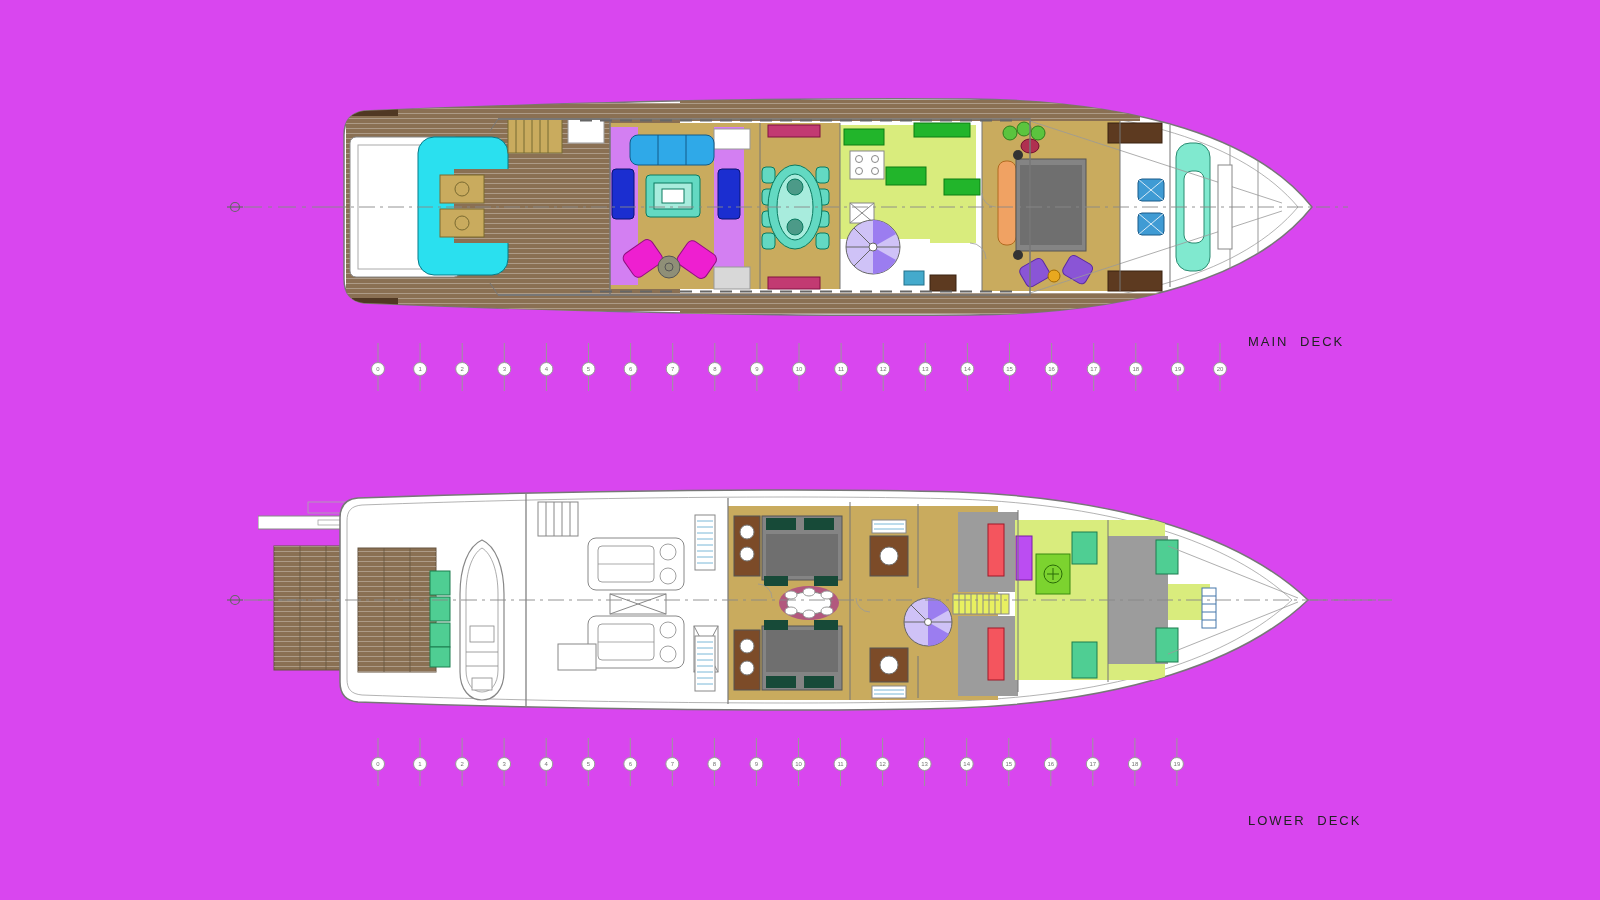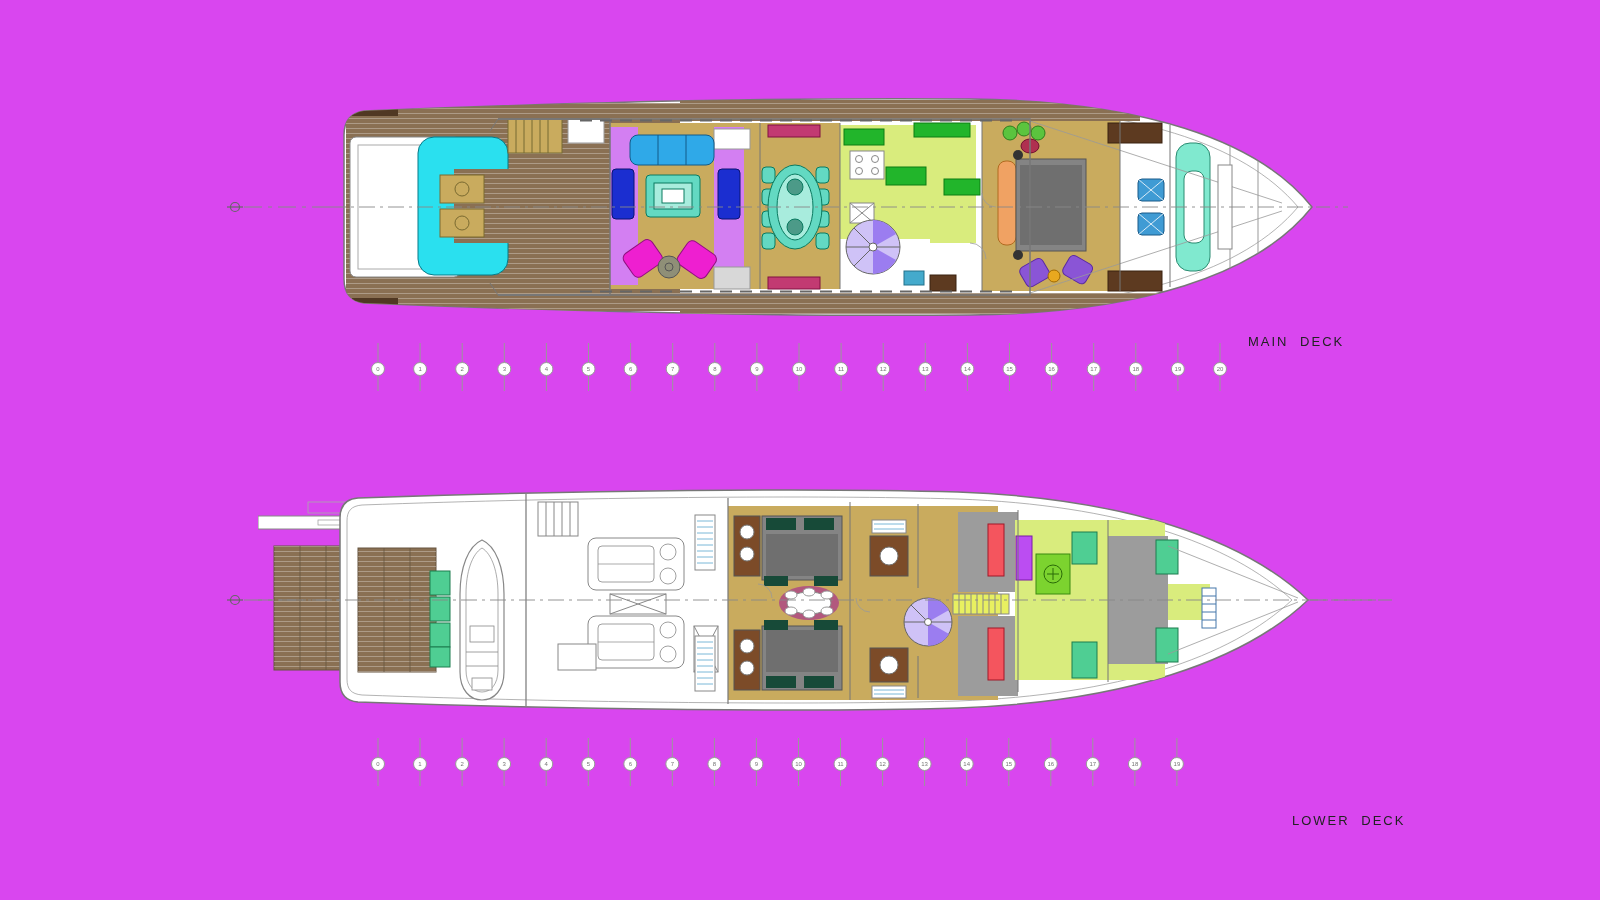--- a/index.html
+++ b/index.html
@@ -608,21 +608,21 @@
         <text x="804.9" y="32.3" text-anchor="middle" font-size="6" fill="#777">18</text>
       </g>
       <g>
         <line x1="846.9" y1="4" x2="846.9" y2="52" stroke="#999" stroke-width="1"></line>
         <circle cx="846.9" cy="30" r="6.5" fill="#fff" stroke="#999"></circle>
         <text x="846.9" y="32.3" text-anchor="middle" font-size="6" fill="#777">19</text>
       </g>
     </svg>
 
   <div class="deck-label" style="left:1248px;top:334px;">MAIN DECK</div>
-  <div class="deck-label" style="left:1248px;top:813px;margin-left:44px;">LOWER DECK</div>
+  <div class="deck-label" style="left:1248px;top:813px;">LOWER DECK</div>
 
   <svg class="overlay-svg" width="1600" height="900" viewBox="0 0 1600 900">
     <g stroke="#888" stroke-width="1" stroke-dasharray="18 6 4 6" fill="none">
       <line x1="244" y1="207" x2="334" y2="207"></line>
       <line x1="1320" y1="207" x2="1348" y2="207" stroke-dasharray="10 5 3 5"></line>
       <line x1="244" y1="600" x2="346" y2="600"></line>
       <line x1="1310" y1="600" x2="1392" y2="600"></line>
     </g>
     <g fill="none" stroke="#666" stroke-width="1.2">
       <circle cx="235" cy="207" r="4.5"></circle>

